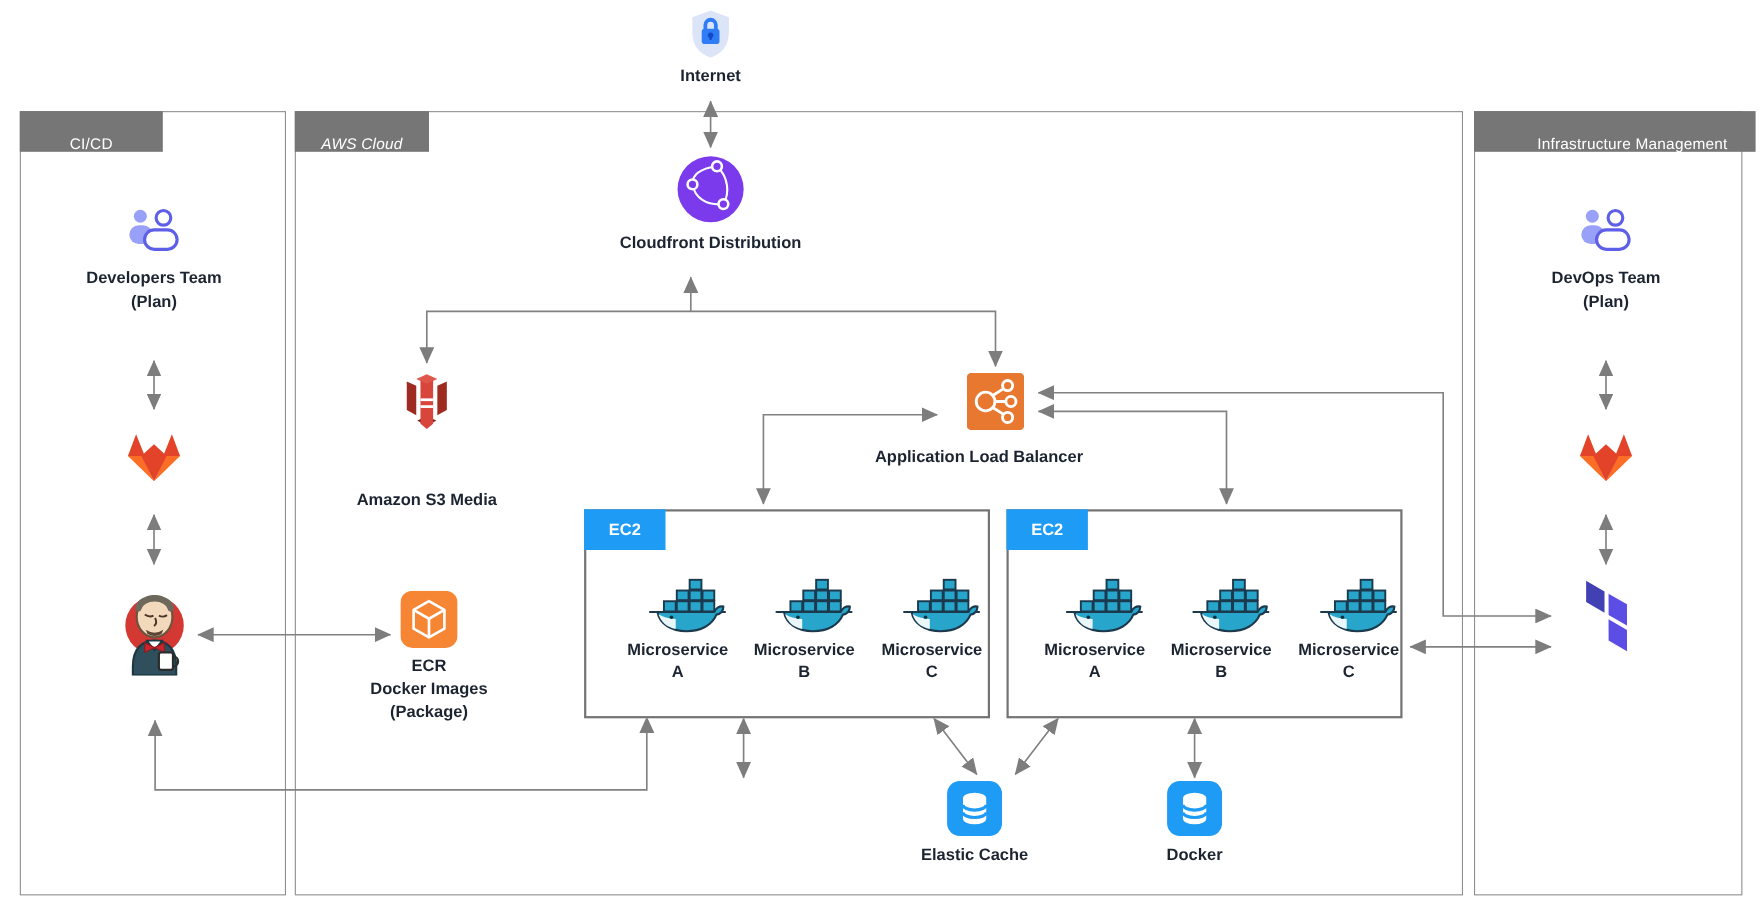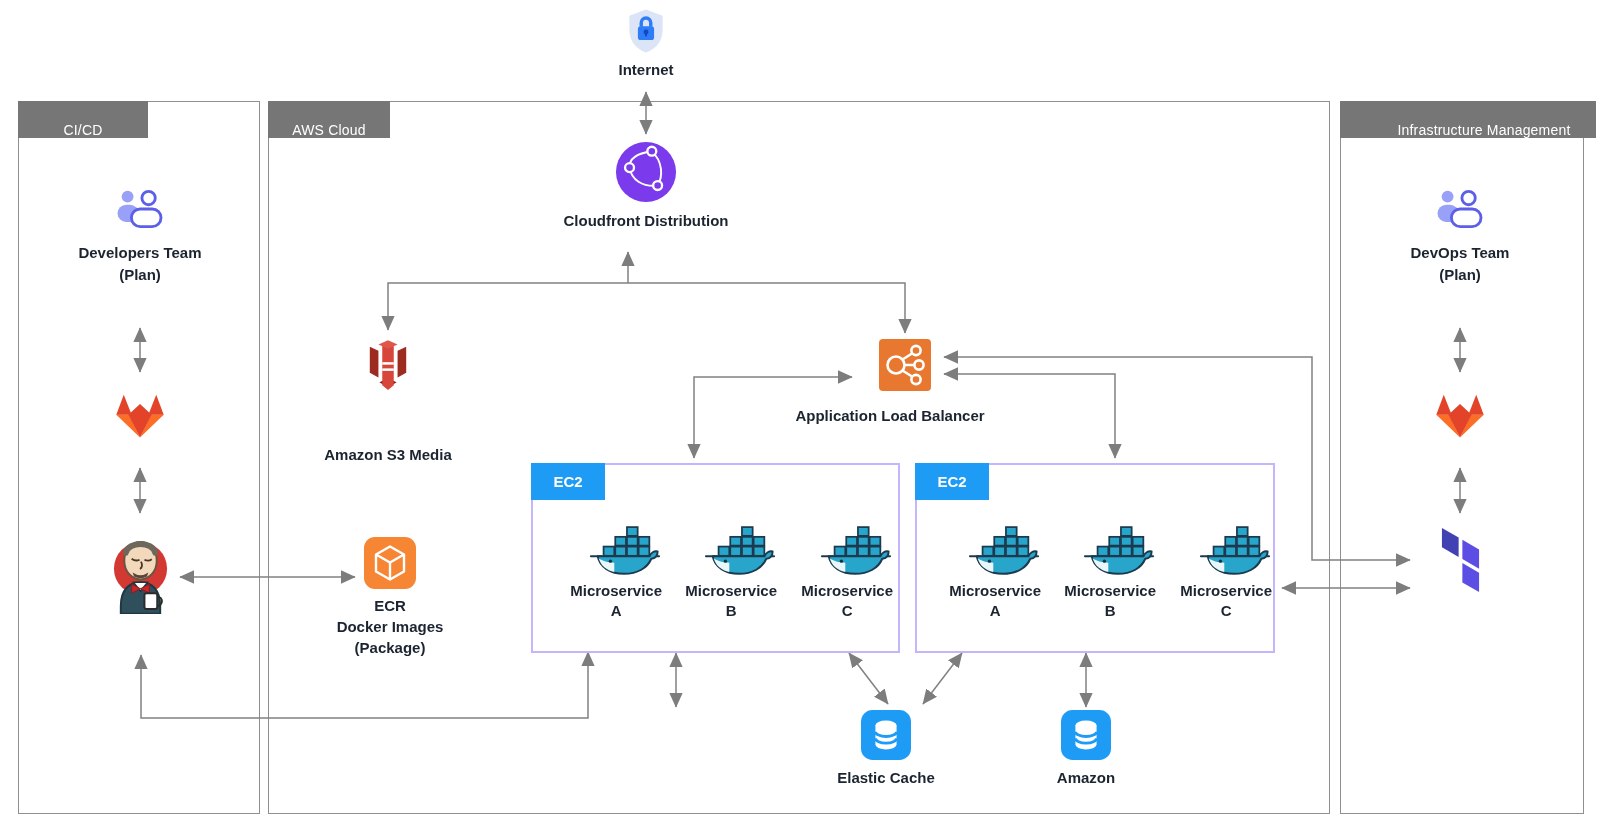--- a/index.html
+++ b/index.html
@@ -6,21 +6,21 @@
   .canvas{position:relative;width:1600px;height:840px;background:#fff;overflow:hidden;
           font-family:"Liberation Sans","DejaVu Sans",sans-serif;color:#1B2430;}
   .frame{position:absolute;border:1px solid #8F8F8F;background:#fff;z-index:0;}
   .frame-header{position:absolute;top:-1px;left:-1px;height:37px;background:#767676;color:#fff;
           display:flex;align-items:flex-end;justify-content:center;font-size:14px;letter-spacing:.2px;z-index:1;}
   svg.conn{position:absolute;left:0;top:0;z-index:2;pointer-events:none;}
   .node{position:absolute;display:flex;flex-direction:column;align-items:center;text-align:center;
         font-weight:700;font-size:15px;line-height:1.45;z-index:3;}
   .node .lbl{margin-top:7px;}
   .iconwrap{position:absolute;z-index:3;}
-  .ec2{position:absolute;border:2px solid #c4b5fd;background:#fff;z-index:2;}
+  .ec2{position:absolute;border:2px solid #737373;background:#fff;z-index:2;}
   .ec2-tab{position:absolute;top:-2px;left:-2px;width:74px;height:37px;background:#1E9BF5;color:#fff;
         display:flex;align-items:center;justify-content:center;font-size:15px;font-weight:700;}
   .svc{position:absolute;top:58px;width:122px;display:flex;flex-direction:column;align-items:flex-end;
         text-align:center;font-weight:700;font-size:15px;line-height:1.35;}
   .svc .lbl{margin-top:5px;}
   .hidden-defs{position:absolute;width:0;height:0;overflow:hidden;}
 </style>
 </head>
 <body>
 
@@ -131,21 +131,21 @@
   </defs>
 </svg>
 
 <div class="canvas">
 
   <div class="frame" style="left:18px;top:101px;width:240px;height:711px;">
     <div class="frame-header" style="width:130px;">
       <span>CI/CD</span>
     </div>
   </div>
-  <div class="frame" style="left:268px;top:101px;width:1060px;height:711px;">
+  <div class="frame" style="left:268px;top:101px;width:1060px;height:711px;font-style:italic;">
     <div class="frame-header" style="width:122px;">
       <span>AWS Cloud</span>
     </div>
   </div>
   <div class="frame" style="left:1340px;top:101px;width:242px;height:711px;">
     <div class="frame-header" style="width:224px;padding-left:32px;">
       <span>Infrastructure Management</span>
     </div>
   </div>
 
@@ -286,21 +286,21 @@
   <div class="node" style="left:816px;top:710px;width:140px;text-align:center;">
     <svg width="50" height="50" viewBox="0 0 52 52">
         <use href="#def-db"></use>
       </svg>
     <div class="lbl">Elastic Cache</div>
   </div>
   <div class="node" style="left:1016px;top:710px;width:140px;">
     <svg width="50" height="50" viewBox="0 0 52 52">
         <use href="#def-db"></use>
       </svg>
-    <div class="lbl">Amazon</div>
+    <div class="lbl">Docker</div>
   </div>
 
   <div class="node" style="left:50px;top:188px;width:180px;">
     <svg width="48" height="42" viewBox="0 0 50 44">
         <use href="#def-team"></use>
       </svg>
     <div class="lbl" style="margin-top:12px;">
       <div>Developers Team</div>
       <div>(Plan)</div>
     </div>

